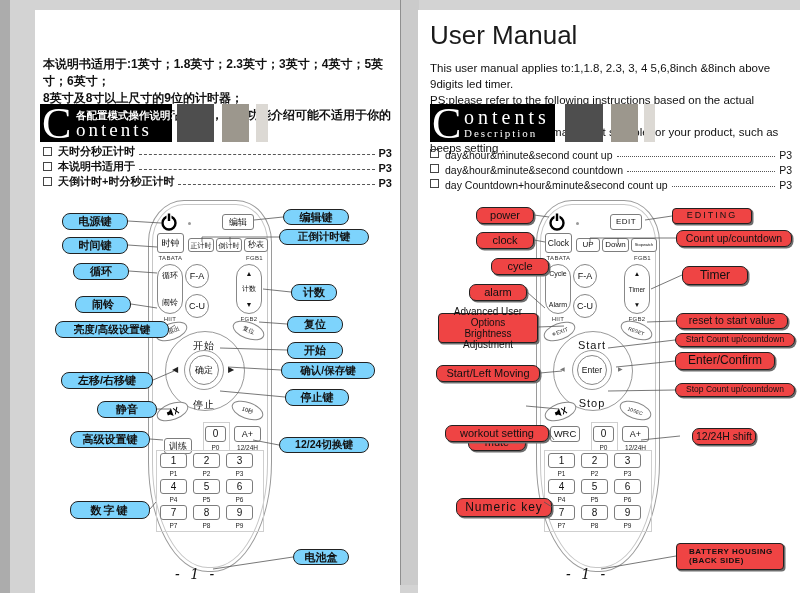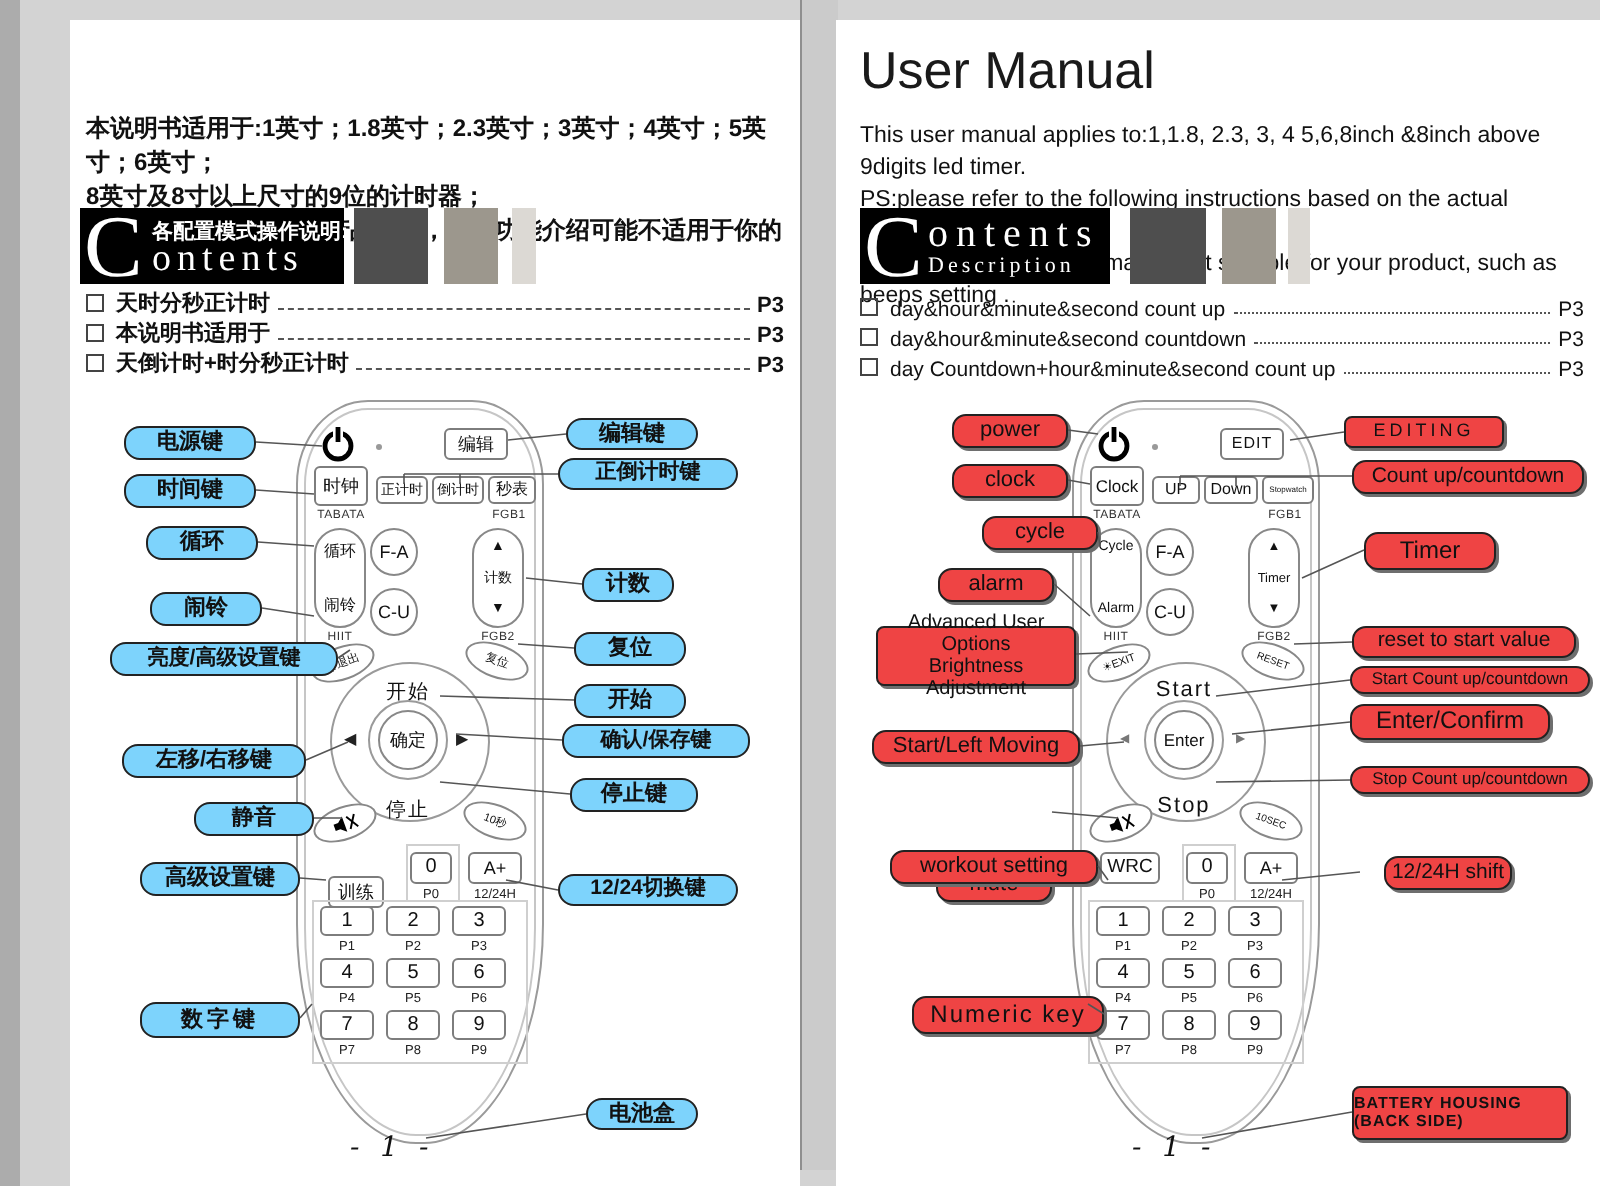--- a/index.html
+++ b/index.html
@@ -329,21 +329,21 @@
     <div class="co" style="left:27px;top:415px;width:104px;height:17px;">workout setting</div>
     <div class="co" style="left:38px;top:488px;width:96px;height:19px;font-size:12px;letter-spacing:1px;">Numeric key</div>
     <div class="co" style="left:254px;top:198px;width:80px;height:16px;font-size:9px;letter-spacing:2px;border-radius:4px;">EDITING</div>
     <div class="co sm" style="left:258px;top:220px;width:116px;height:17px;">Count up/countdown</div>
     <div class="co" style="left:264px;top:256px;width:66px;height:19px;font-size:12px;">Timer</div>
     <div class="co sm" style="left:258px;top:303px;width:112px;height:16px;">reset to start value</div>
     <div class="co" style="left:257px;top:323px;width:120px;height:14px;font-size:8.5px;">Start Count up/countdown</div>
     <div class="co" style="left:257px;top:342px;width:100px;height:18px;font-size:12px;">Enter/Confirm</div>
     <div class="co" style="left:257px;top:373px;width:120px;height:14px;font-size:8.5px;">Stop Count up/countdown</div>
     <div class="co sm" style="left:274px;top:418px;width:64px;height:17px;">12/24H shift</div>
-    <div class="co" style="left:258px;top:533px;width:108px;height:27px;font-size:8px;font-weight:bold;letter-spacing:0.5px;flex-direction:column;align-items:flex-start;padding-left:0;border-radius:4px;">
+    <div class="co" style="left:258px;top:533px;width:108px;height:27px;font-size:8px;font-weight:bold;letter-spacing:0.5px;flex-direction:column;align-items:flex-start;padding-left:12px;border-radius:4px;">
       <span>BATTERY HOUSING</span>
       <span>(BACK SIDE)</span>
     </div>
 
     <svg class="leads" width="382" height="583">
       <path d="M116,205 L131,207 M116,230 L127,232 M131,256 L132,263 M109,282 L127,298 M120,317 L146,316 M122,363 L144,361 M108,396 L141,399 M131,423 L136,430 M134,497 L126,492 M254,206 L227,210 M258,228 L172,228 M172,228 L172,233 M200,228 L200,233 M264,265 L233,279 M258,311 L229,312 M257,330 L190,338 M257,351 L198,357 M257,380 L190,381 M262,426 L223,430 M258,546 L183,559" stroke="#555" stroke-width="0.8" fill="none"></path>
     </svg>
 
     <div class="pagenum" style="left:148px;top:556px;">- 1 -</div>
   </div>

